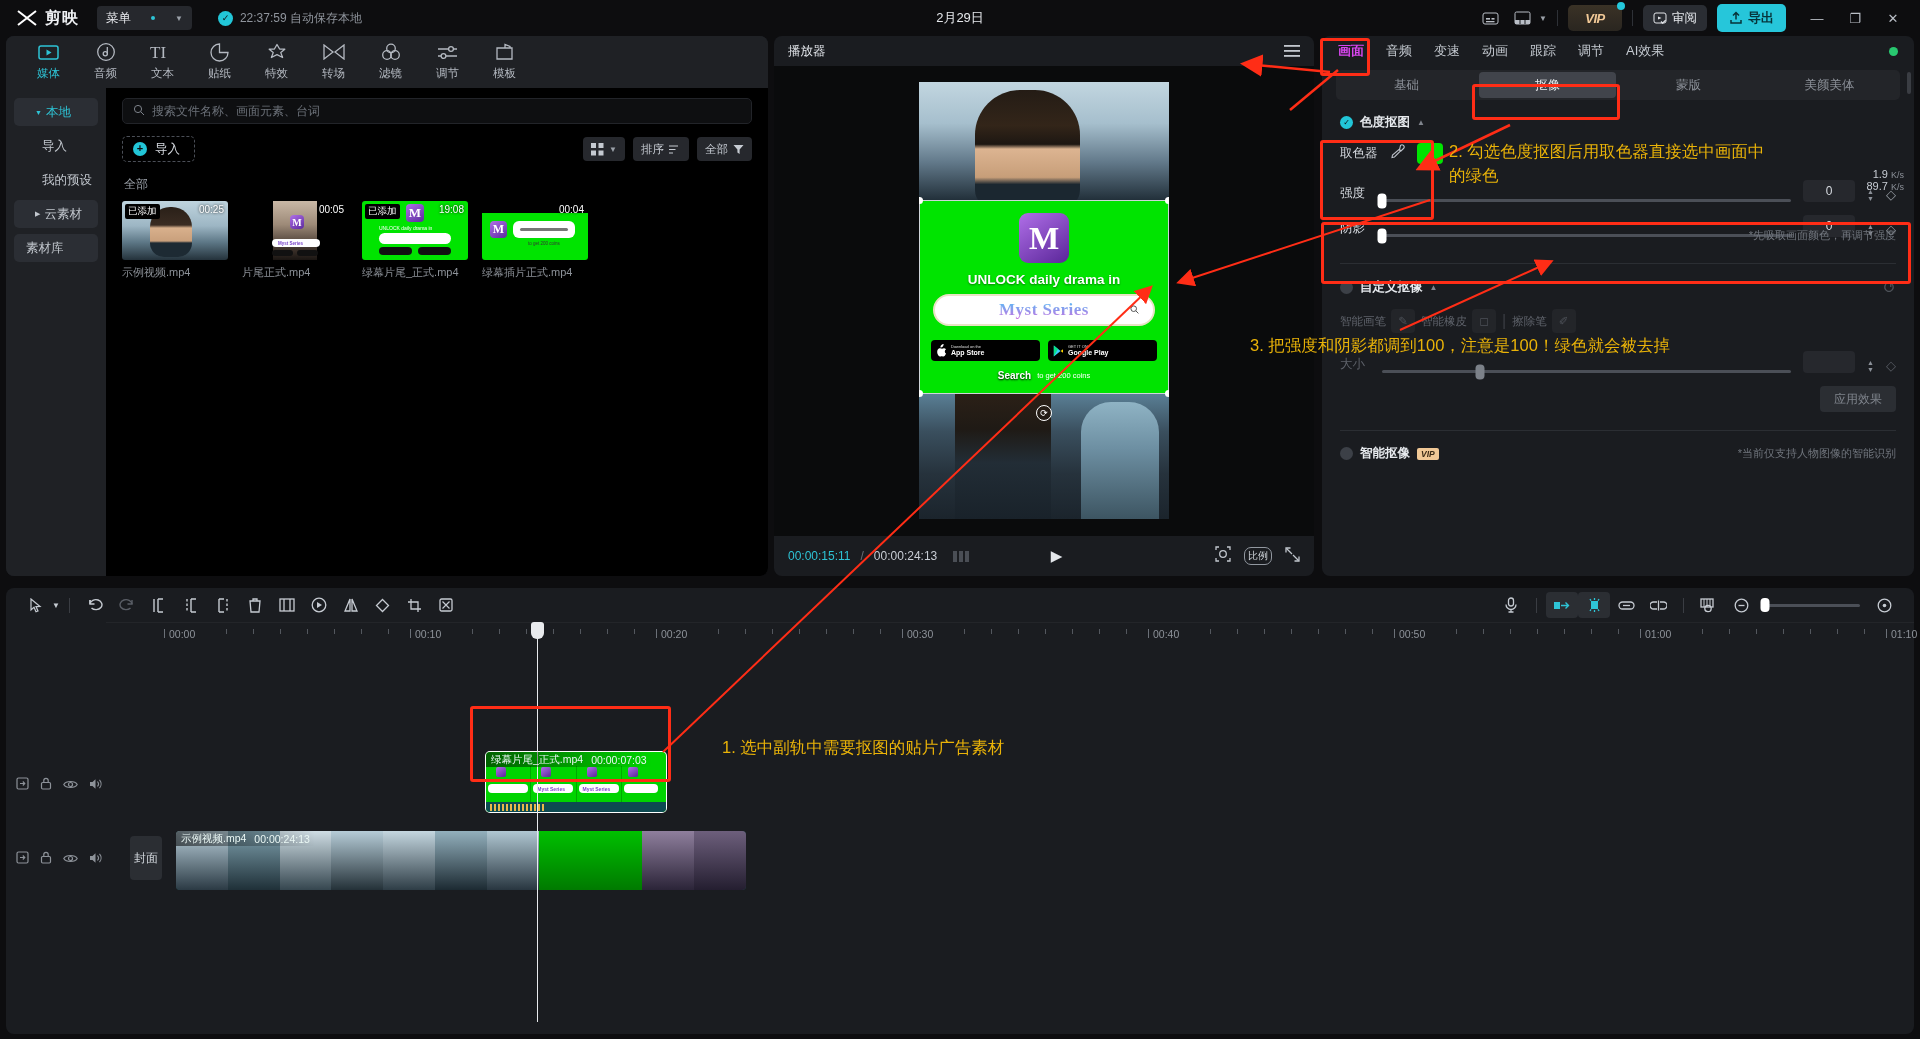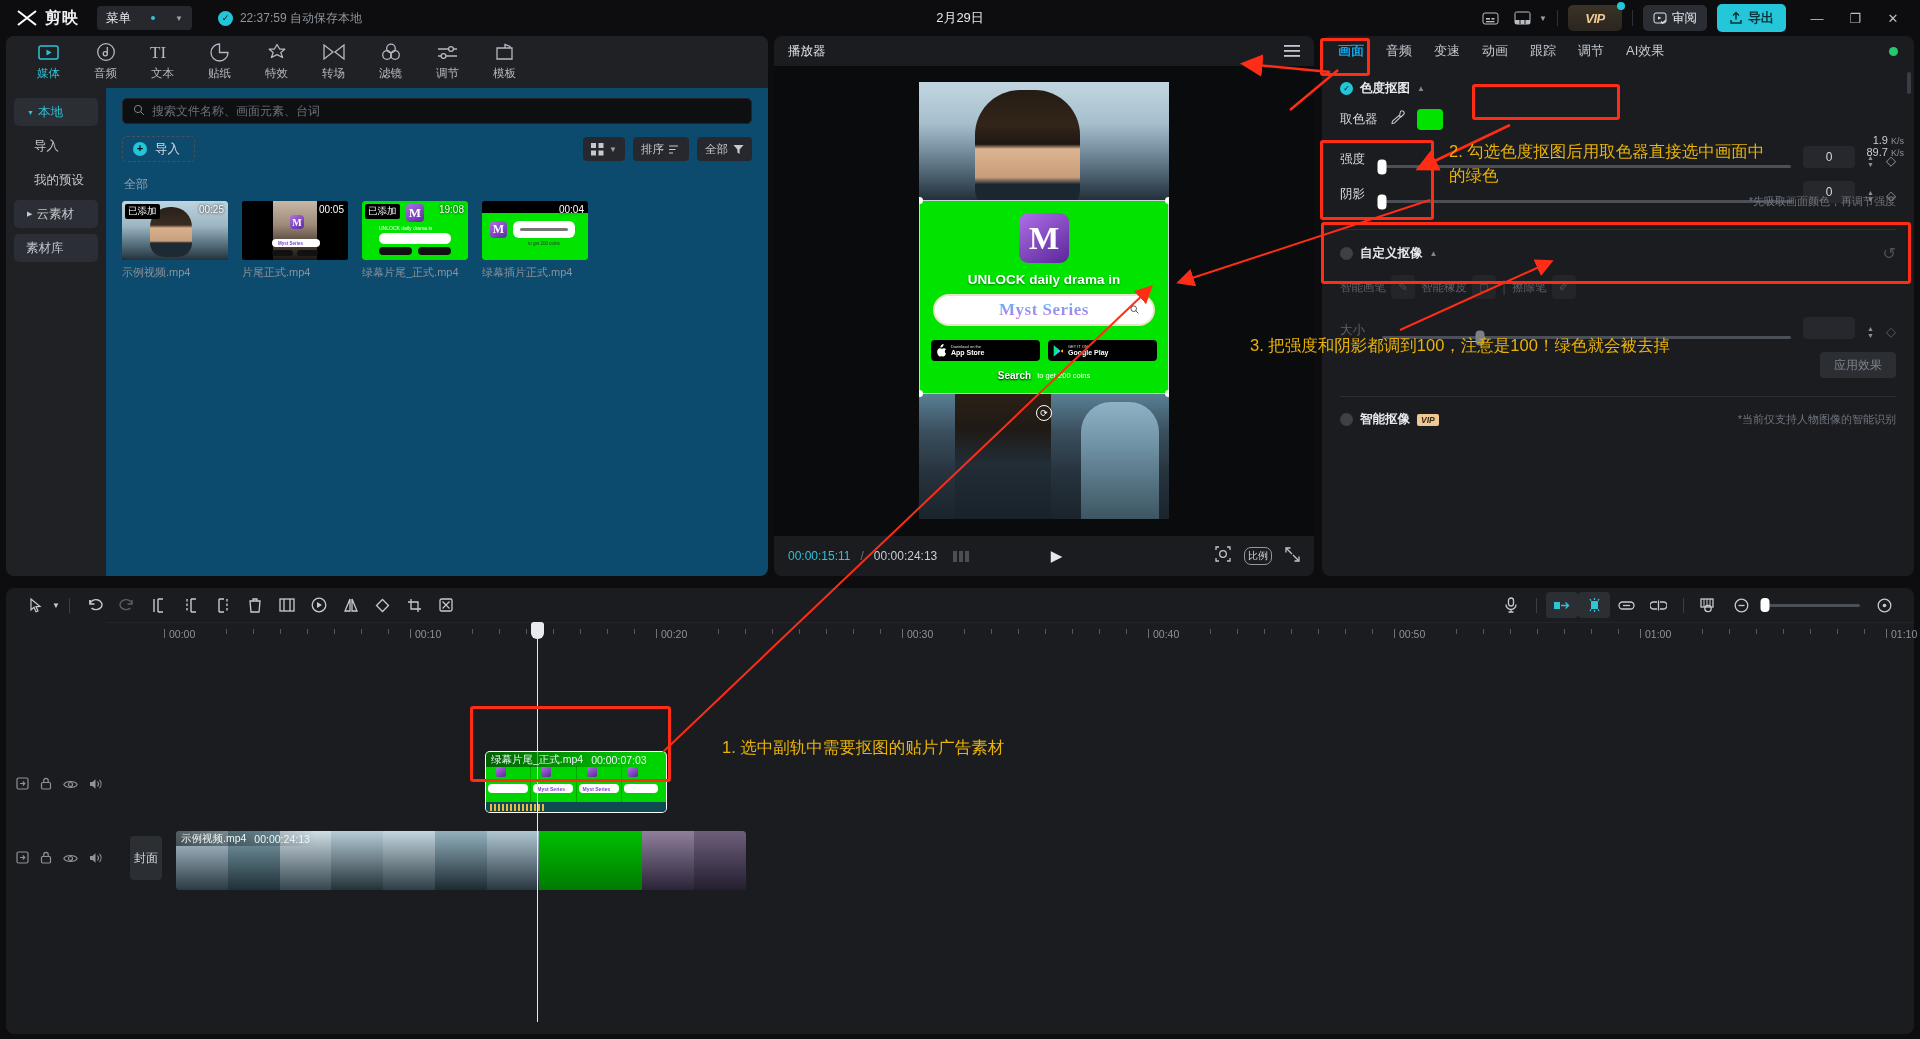--- a/index.html
+++ b/index.html
@@ -81,25 +81,25 @@
     width: 57px; display: flex; flex-direction: column; align-items: center; gap: 3px;
     cursor: pointer; color: #b4b9c1;
   }
   .cat-tab .ci { height: 22px; display: flex; align-items: center; justify-content: center; }
   .cat-tab .cl { font-size: 11.5px; }
   .cat-tab.active { color: #2ec4d6; }
   .panel-body { display: flex; height: 488px; }
   .nav-col { width: 100px; padding: 10px 8px 0 8px; background: #1f2125; height: 100%; }
   .nav-item {
     height: 28px; border-radius: 5px; display: flex; align-items: center;
-    padding-left: 20px; font-size: 12.5px; color: #c2c7ce; cursor: pointer; margin-bottom: 6px;
+    padding-left: 28px; font-size: 12.5px; color: #c2c7ce; cursor: pointer; margin-bottom: 6px;
   }
   .nav-item.active { background: #2b2e34; color: #2ec4d6; }
   .nav-item .tri { font-size: 7px; margin-right: 4px; margin-left: -7px; }
-  .media-col { flex: 1; padding: 10px 16px 0 16px; background: #0c4a6e; }
+  .media-col { flex: 1; padding: 10px 16px 0 16px; background: #000000; }
   .search-box {
     height: 26px; background: #0e0f11; border-radius: 5px; display: flex; align-items: center;
     gap: 7px; padding: 0 10px; margin-bottom: 12px; border: 1px solid #222429;
   }
   .search-box input {
     flex: 1; background: transparent; border: none; outline: none;
     font-size: 12px; color: #c9ced5; font-family: inherit;
   }
   .search-box input::placeholder { color: #6b7078; }
   .import-row { display: flex; align-items: center; justify-content: space-between; }
@@ -219,21 +219,21 @@
   .foot-icons { display:flex; align-items:center; gap: 13px; margin-left:auto; color:#c2c7ce; }
   .ratio-btn { border:1px solid #9298a0; border-radius:7px; font-size:10px; padding:1px 3px; color:#d3d8de; cursor:pointer; }
 
   
   .props {
     position: absolute; left: 1322px; top: 0; width: 592px; height: 540px;
     background: #1a1c20; border-radius: 8px; overflow: hidden;
   }
   .prop-tabs { height: 30px; display:flex; align-items:center; gap: 22px; padding: 0 16px; }
   .prop-tab { font-size: 13px; color: #c4c9d0; cursor: pointer; }
-  .prop-tab.active { color: #0ea5e9; font-weight: 600; }
+  .prop-tab.active { color: #d946ef; font-weight: 600; }
   .rec-dot { margin-left: auto; width: 9px; height: 9px; border-radius: 50%; background: #28c76f; }
   .sub-tabs { height: 30px; margin: 4px 14px 0 14px; background: #232529; border-radius: 5px;
      display:flex; align-items:center; }
   .sub-tab { flex:1; text-align:center; font-size: 12.5px; color:#8c9199; height:26px;
      line-height:26px; margin: 2px; border-radius: 4px; cursor:pointer; }
   .sub-tab.active { background: #41444b; color: #eef1f4; }
   .prop-body { padding: 14px 18px 0 18px; position: relative; }
   .row-chk { display:flex; align-items:center; gap: 7px; margin-bottom: 12px; }
   .chk {
     width: 13px; height: 13px; border-radius: 50%; background:#22c6d8;
@@ -687,20 +687,26 @@
         <span class="prop-tab active">画面</span>
         <span class="prop-tab">音频</span>
         <span class="prop-tab">变速</span>
         <span class="prop-tab">动画</span>
         <span class="prop-tab">跟踪</span>
         <span class="prop-tab">调节</span>
         <span class="prop-tab">AI效果</span>
         <span class="rec-dot"></span>
       </div>
 
+      <div class="sub-tabs">
+        <span class="sub-tab">基础</span>
+        <span class="sub-tab active">抠像</span>
+        <span class="sub-tab">蒙版</span>
+        <span class="sub-tab">美颜美体</span>
+      </div>
 
       <div class="prop-body">
         <div class="net-stats">
           <div class="net-line"><span>1.9</span> <span class="net-unit">K/s</span></div>
           <div class="net-line"><span>89.7</span> <span class="net-unit">K/s</span></div>
         </div>
 
         <div class="row-chk">
           <span class="chk">✓</span>
           <span class="lbl">色度抠图</span>

